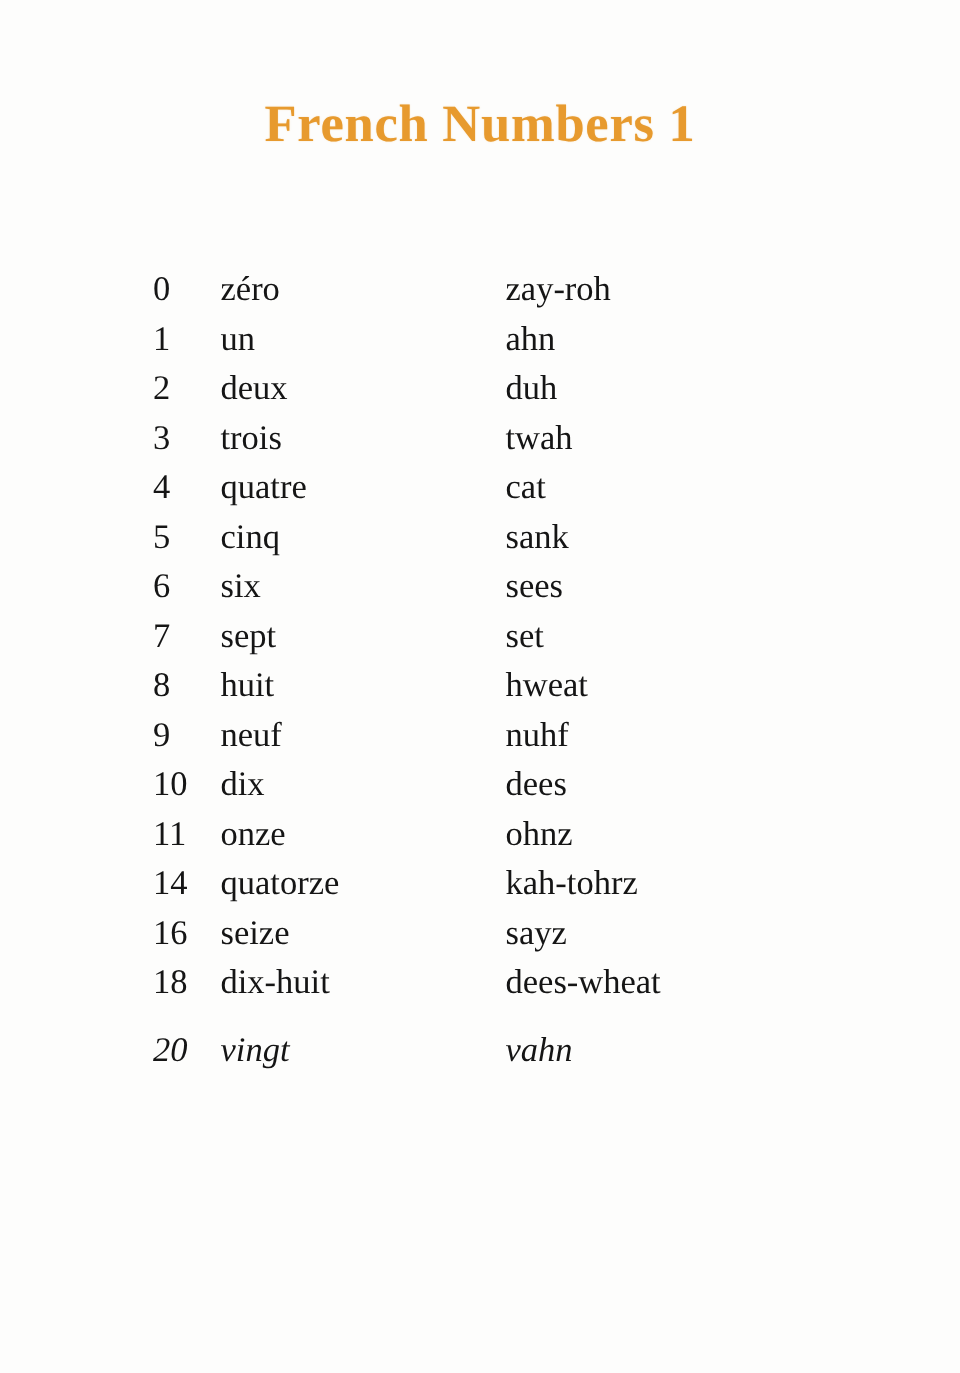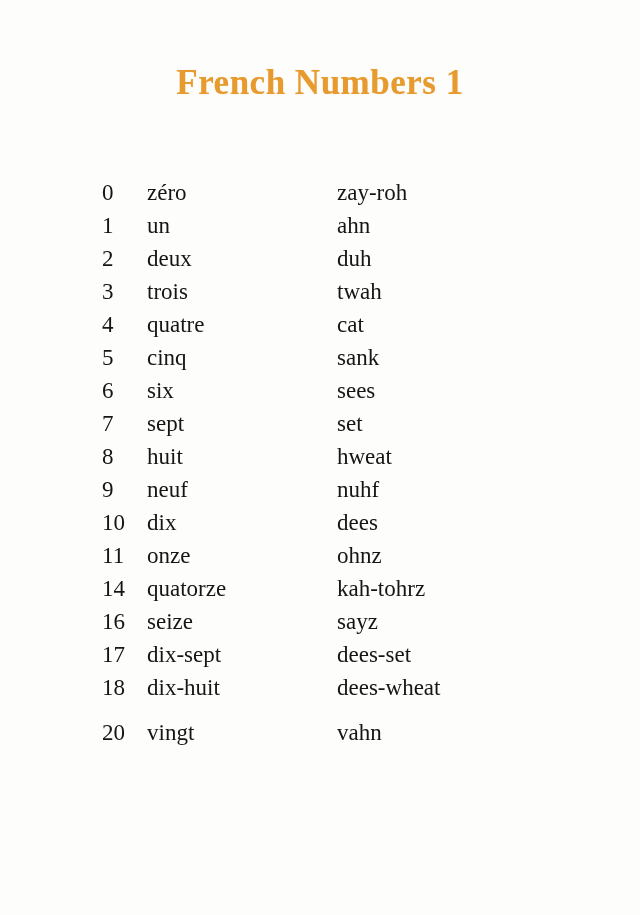--- a/index.html
+++ b/index.html
@@ -63,20 +63,21 @@
   .col-french {
     width: 190px;
     box-sizing: border-box;
   }
   .col-pronunciation {
     width: 303px;
     box-sizing: border-box;
   }
   .row-gap-before td {
     padding-top: 12px !important;
+    font-style: italic;
   }
 </style>
 </head>
 <body>
 
 <div class="page">
 
   <div class="page-title">French Numbers 1</div>
 
   <table class="vocab-table">
@@ -145,25 +146,20 @@
           <td class="col-number">14</td>
           <td class="col-french">quatorze</td>
           <td class="col-pronunciation">kah-tohrz</td>
         </tr>
         <tr>
           <td class="col-number">16</td>
           <td class="col-french">seize</td>
           <td class="col-pronunciation">sayz</td>
         </tr>
         <tr>
-          <td class="col-number">17</td>
-          <td class="col-french">dix-sept</td>
-          <td class="col-pronunciation">dees-set</td>
-        </tr>
-        <tr>
           <td class="col-number">18</td>
           <td class="col-french">dix-huit</td>
           <td class="col-pronunciation">dees-wheat</td>
         </tr>
         <tr class="row-gap-before">
           <td class="col-number">20</td>
           <td class="col-french">vingt</td>
           <td class="col-pronunciation">vahn</td>
         </tr>
       </tbody>

